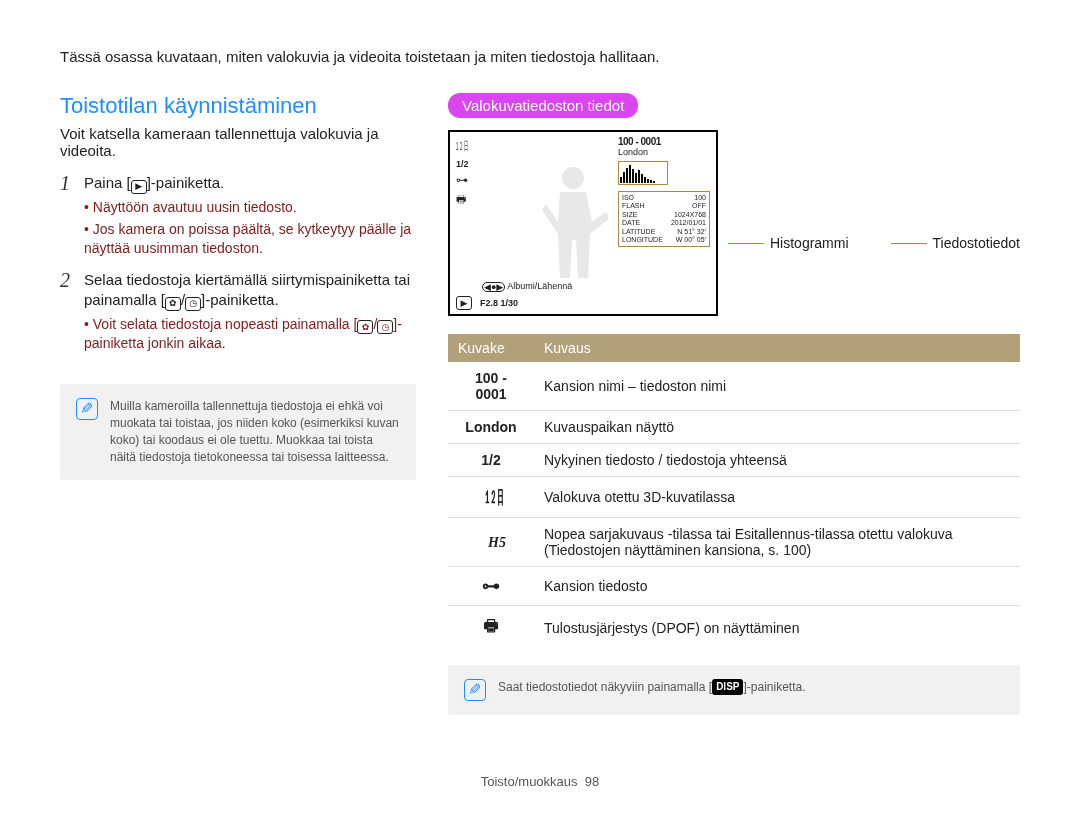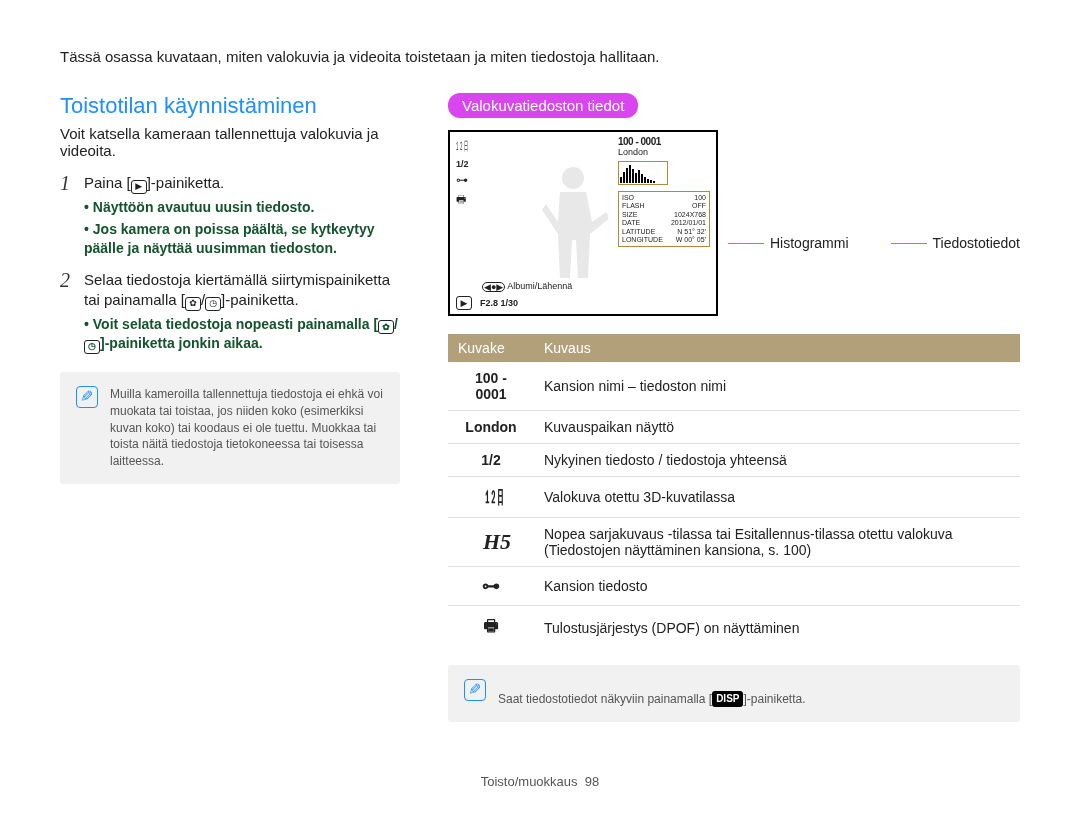--- a/index.html
+++ b/index.html
@@ -22,21 +22,21 @@
     font-weight: 400;
     margin: 0 0 12px 0;
     letter-spacing: -0.5px;
   }
   .intro {
     font-size: 15px;
     margin-bottom: 28px;
   }
   .cols {
     display: flex;
-    gap: 48px;
+    gap: 32px;
   }
   .left { width: 460px; }
   .right { flex: 1; }
   h2.section {
     color: #1f8fff;
     font-size: 22px;
     font-weight: 400;
     margin: 0 0 6px 0;
   }
   .lead {
@@ -56,22 +56,21 @@
     color: #333;
     width: 16px;
     line-height: 1;
   }
   .step .body { flex: 1; line-height: 1.35; }
   ul.sub {
     margin: 4px 0 12px 24px;
     padding: 0;
     list-style: none;
     font-size: 14px;
-    color: #14532d;
-    font-weight: bold;
+    color: #7f1d1d;
   }
   ul.sub > li::before { content: "•  "; }
   ul.sub > li { margin-bottom: 4px; line-height: 1.35; }
   .icon-box {
     display: inline-flex;
     align-items: center;
     justify-content: center;
     border: 1.5px solid #222;
     border-radius: 3px;
     min-width: 16px;
@@ -85,21 +84,21 @@
   }
   .note {
     background: #f1f1f1;
     border-radius: 3px;
     display: flex;
     gap: 12px;
     padding: 14px 16px;
     font-size: 12px;
     color: #555;
     line-height: 1.4;
-    margin-top: 18px;
+    margin-top: 31px;
   }
   .note-icon {
     width: 22px;
     height: 22px;
     border: 1.5px solid #1f8fff;
     border-radius: 4px;
     color: #1f8fff;
     display: flex;
     align-items: center;
     justify-content: center;
@@ -206,41 +205,40 @@
     vertical-align: middle;
   }
   table.icons tbody tr:last-child td { border-bottom: none; }
   td.iccell {
     width: 86px;
     text-align: center;
     font-weight: bold;
     font-size: 14px;
   }
   .ic-3d::before { content: "㏫"; font-size: 18px; }
-  .ic-h5 { font-style: italic; font-family: Georgia, serif; font-size: 22px; margin-left: 12px; }
+  .ic-h5 { font-style: italic; font-family: Georgia, serif; font-size: 14px; margin-left: 12px; }
   .ic-key::before { content: "⊶"; font-size: 18px; }
   .ic-print::before { content: "🖶"; font-size: 16px; }
   .footer {
     position: absolute;
     bottom: 26px;
     left: 0; right: 0;
     text-align: center;
     font-size: 13px;
     color: #555;
   }
   .disp-pill {
     display: inline-block;
     background: #000;
     color: #fff;
     border-radius: 3px;
     padding: 1px 4px;
     font-size: 10px;
     font-weight: bold;
     vertical-align: 1px;
-    margin-top: 12px;
   }
 </style>
 </head>
 <body>
 
 <div class="page">
   <div class="intro">Tässä osassa kuvataan, miten valokuvia ja videoita toistetaan ja miten tiedostoja hallitaan.</div>
 
   <div class="cols">
 

